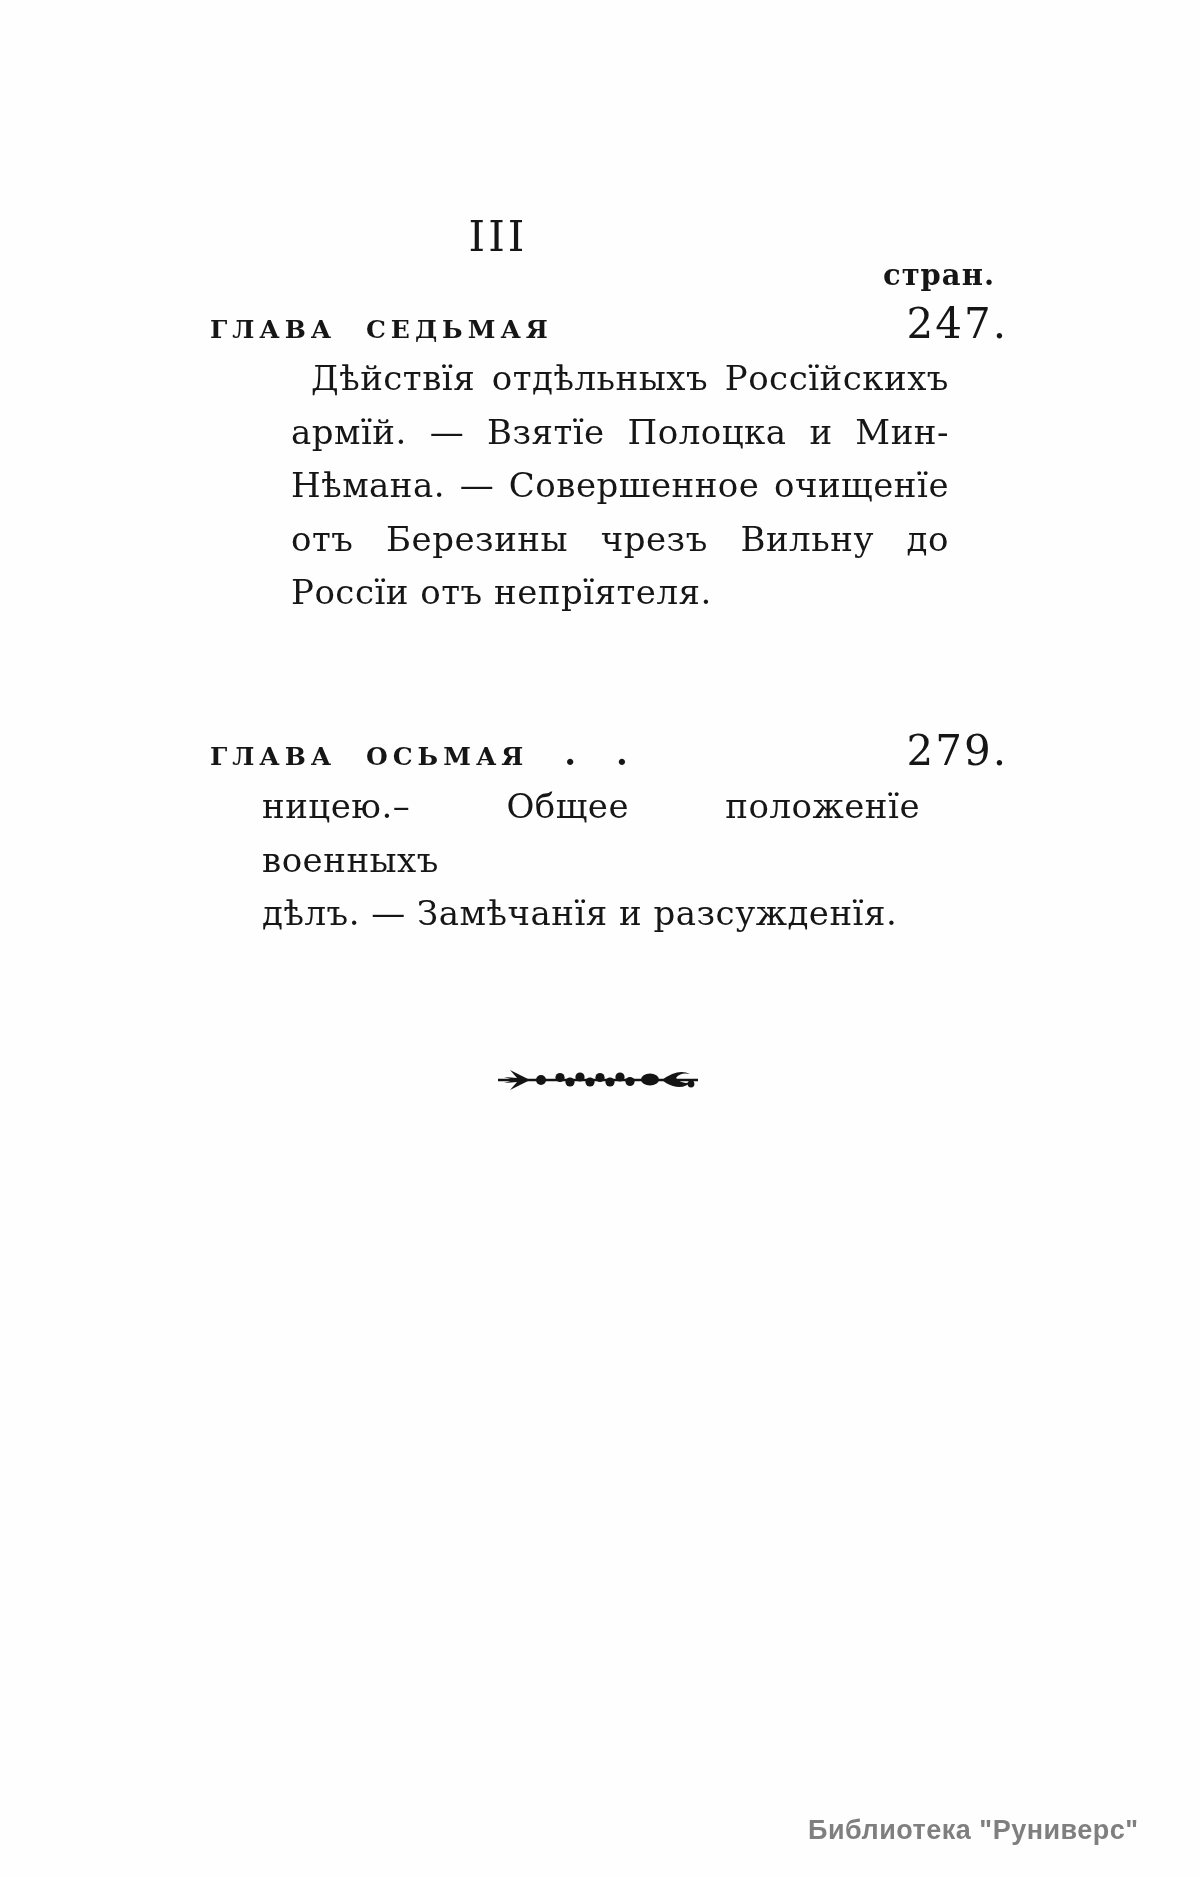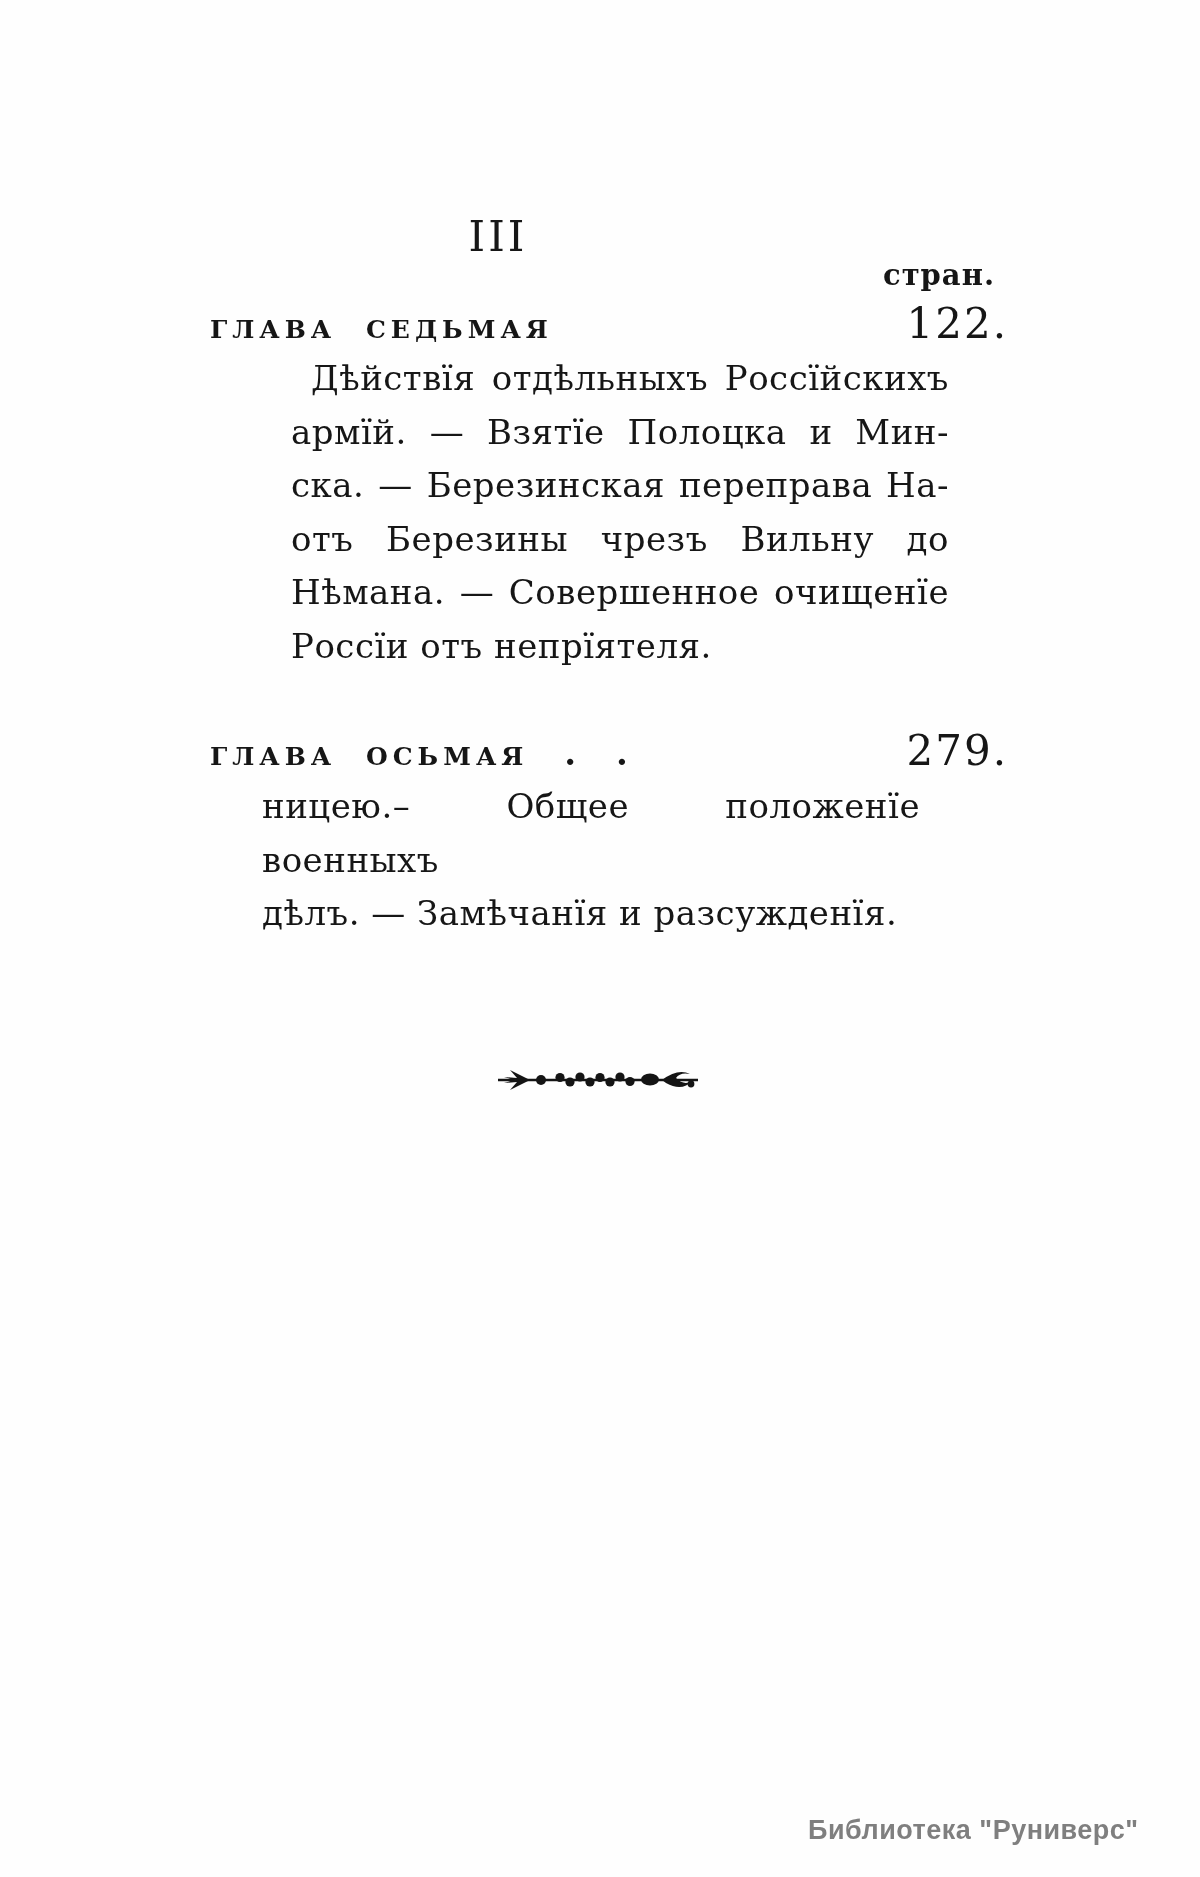--- a/index.html
+++ b/index.html
@@ -110,29 +110,28 @@
 <div class="page">
 
   <div class="roman-numeral">III</div>
 
   <div class="column-header">стран.</div>
 
   <div class="entry-row row-1">
     <div>
       <span class="chapter-title">ГЛАВА СЕДЬМАЯ</span><span class="chapter-dots"></span>
     </div>
-    <div class="chapter-page">122.</div>
+    <div class="chapter-page">247.</div>
   </div>
 
   <div class="desc-block block-1">
     <div class="dline first">Дѣйствїя отдѣльныхъ Россїйскихъ</div>
     <div class="dline">армїй. — Взятїе Полоцка и Мин-</div>
-    <div class="dline">ска. — Березинская переправа На-</div>
+    <div class="dline">Нѣмана. — Совершенное очищенїе</div>
     <div class="dline">отъ Березины чрезъ Вильну до</div>
-    <div class="dline">Нѣмана. — Совершенное очищенїе</div>
     <div class="dline last">Россїи отъ непрїятеля.</div>
   </div>
 
   <div class="entry-row row-2">
     <div>
       <span class="chapter-title">ГЛАВА ОСЬМАЯ</span><span class="chapter-dots">. .</span>
     </div>
     <div class="chapter-page">279.</div>
   </div>
 

